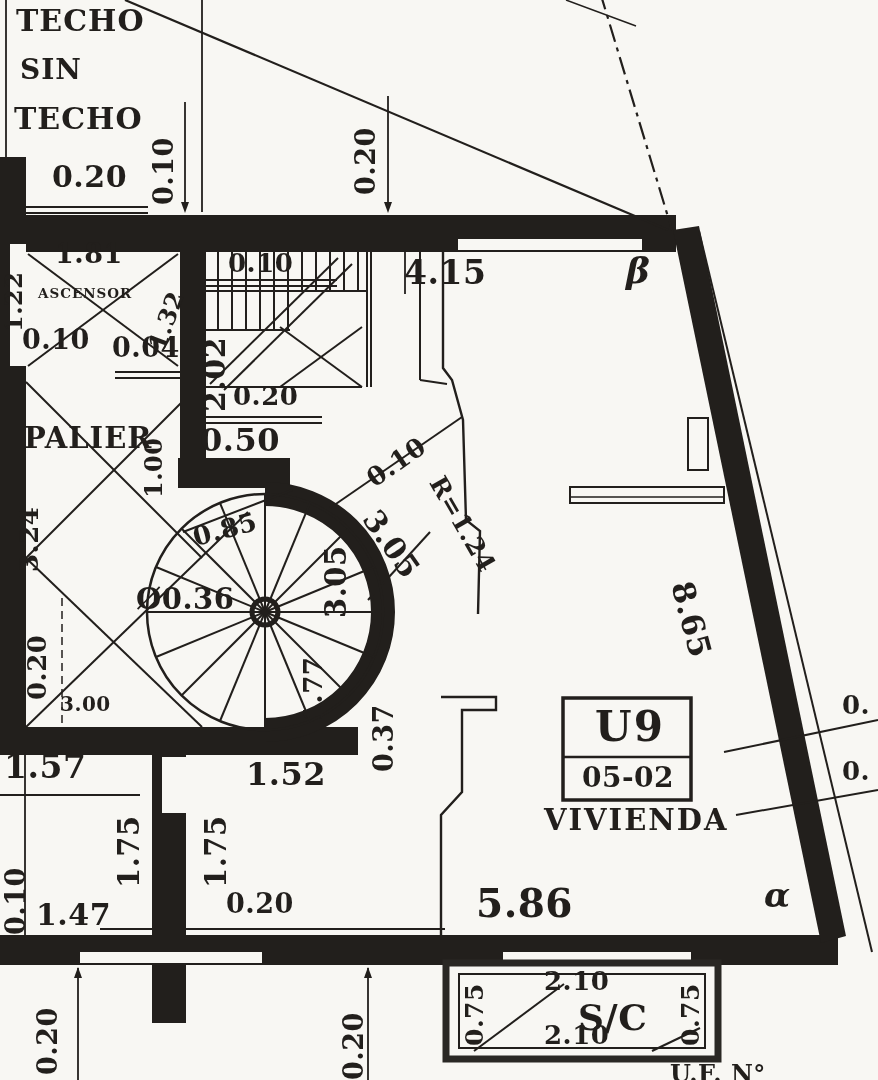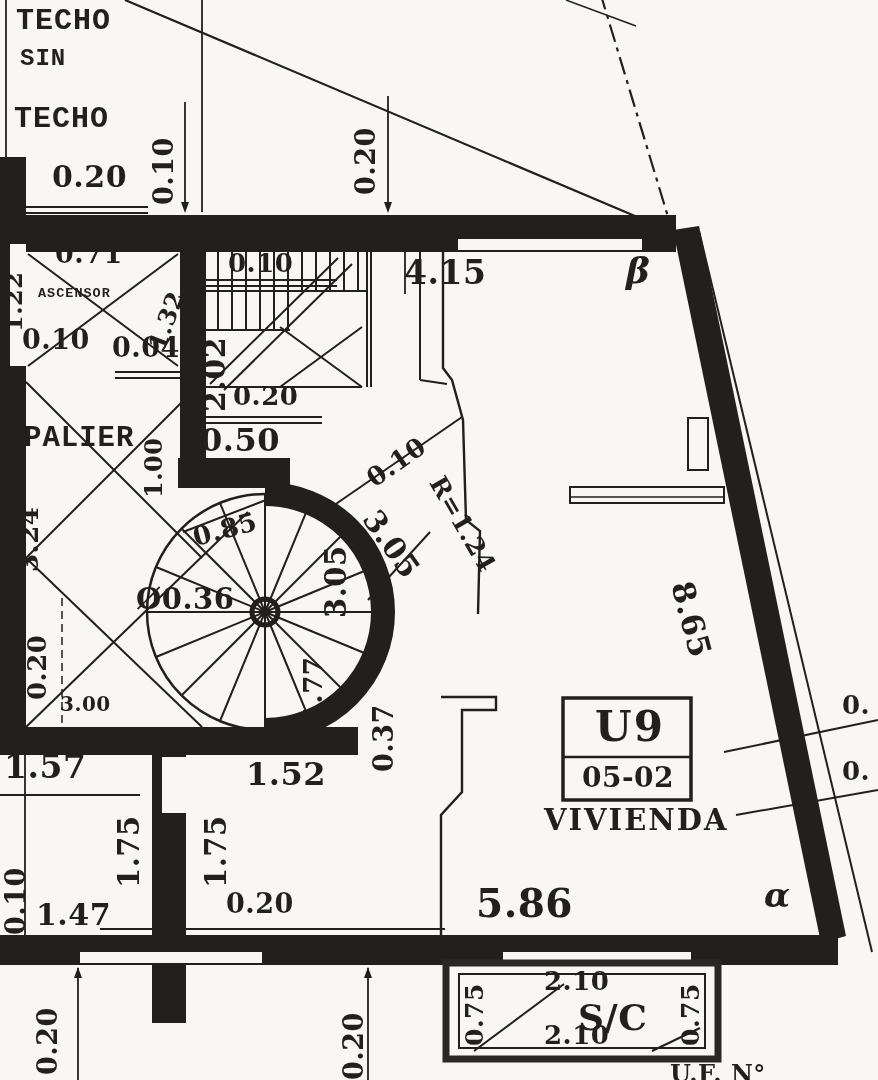--- a/index.html
+++ b/index.html
@@ -8,21 +8,21 @@
     background:#f8f7f3;overflow:hidden;
     font-family:"DejaVu Serif","Liberation Serif",serif;
   }
   #plan svg{position:absolute;left:0;top:0;}
   .lb{
     position:absolute;font-weight:700;color:#221f1c;line-height:1;
     white-space:nowrap;letter-spacing:.5px;
   }
   .rot{transform-origin:0 0;}
   .it{font-style:italic;font-weight:700;}
-  .sm{letter-spacing:1px;font-family:Liberation Mono, monospace;}
+  .sm{letter-spacing:1px;}
 </style>
 </head>
 <body>
 
 <div id="plan">
 
   <svg width="878" height="1080" viewBox="0 0 878 1080">
     <g stroke="#221f1c" fill="none">
 
       <g stroke="none" fill="#221f1c">
@@ -145,30 +145,30 @@
       <polygon points="364,978 372,978 368,967" fill="#221f1c" stroke="none"></polygon>
 
       <rect x="446" y="963" width="272" height="96" stroke-width="7" stroke="#2a2824"></rect>
       <rect x="459" y="974" width="246" height="74" stroke-width="2"></rect>
       <line x1="474" y1="1051" x2="564" y2="984" stroke-width="2"></line>
       <line x1="652" y1="1051" x2="700" y2="1028" stroke-width="2"></line>
     </g>
   </svg>
 
   <div class="lb sm" style="left:16px;top:6px;font-size:30px">TECHO</div>
-  <div class="lb sm" style="left:20px;top:47px;font-size:24px">SIN</div>
+  <div class="lb sm" style="left:20px;top:56px;font-size:28px">SIN</div>
   <div class="lb sm" style="left:14px;top:104px;font-size:30px">TECHO</div>
   <div class="lb" style="left:52px;top:162px;font-size:30px">0.20</div>
   <div class="lb rot" style="left:150px;top:205px;font-size:27px;transform:rotate(-90deg)">0.10</div>
   <div class="lb rot" style="left:352px;top:195px;font-size:27px;transform:rotate(-90deg)">0.20</div>
 
   <div class="lb" style="left:404px;top:256px;font-size:33px">4.15</div>
   <div class="lb it" style="left:626px;top:252px;font-size:36px">β</div>
 
-  <div class="lb" style="left:55px;top:240px;font-size:27px">0.71</div>
+  <div class="lb" style="left:55px;top:240px;font-size:27px">1.81</div>
   <div class="lb rot" style="left:2px;top:332px;font-size:24px;transform:rotate(-90deg)">1.22</div>
   <div class="lb rot" style="left:145px;top:345px;font-size:24px;transform:rotate(-70deg)">1.32</div>
   <div class="lb sm" style="left:38px;top:287px;font-size:13.5px">ASCENSOR</div>
   <div class="lb" style="left:22px;top:326px;font-size:27px">0.10</div>
   <div class="lb" style="left:112px;top:334px;font-size:27px">0.04</div>
 
   <div class="lb" style="left:228px;top:250px;font-size:26px">0.10</div>
   <div class="lb rot" style="left:200px;top:412px;font-size:30px;transform:rotate(-90deg)">2.02</div>
   <div class="lb" style="left:233px;top:383px;font-size:26px">0.20</div>
   <div class="lb" style="left:200px;top:424px;font-size:32px">0.50</div>

